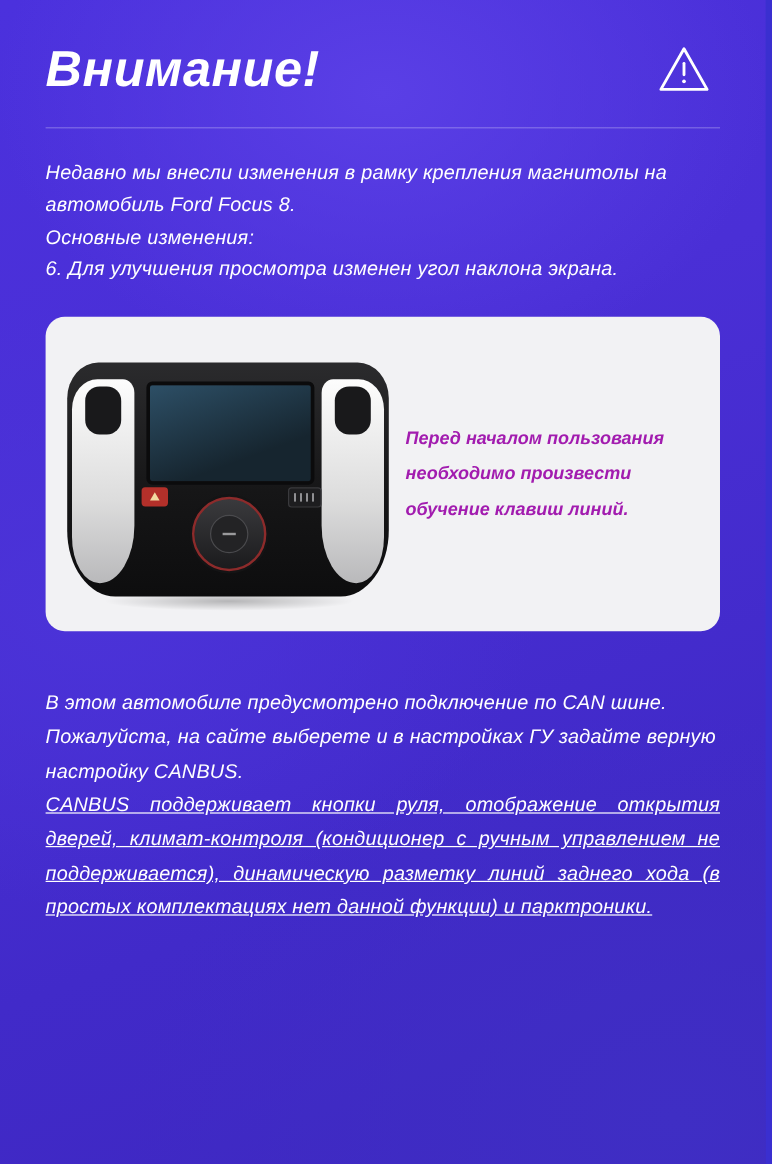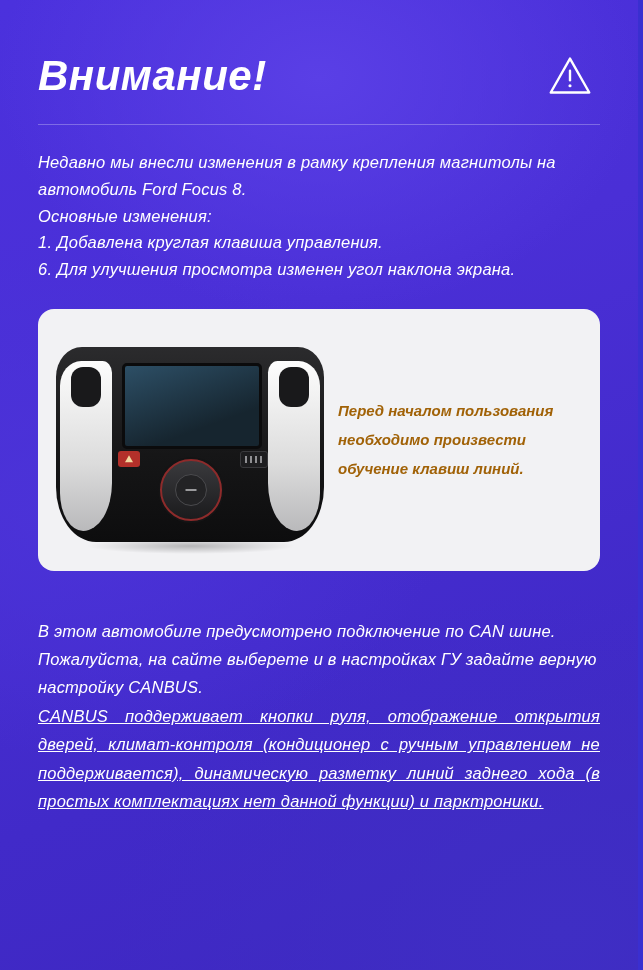--- a/index.html
+++ b/index.html
@@ -16,21 +16,21 @@
   .page {
     position: relative;
     width: 638px;
     height: 970px;
     background:
       radial-gradient(ellipse 520px 380px at 50% 8%, #5a3fe6 0%, rgba(90,63,230,0) 62%),
       radial-gradient(ellipse 620px 420px at 12% 52%, #4b33d8 0%, rgba(75,51,216,0) 60%),
       radial-gradient(ellipse 700px 520px at 88% 96%, #3f2ec4 0%, rgba(63,46,196,0) 65%),
       linear-gradient(160deg, #4b31dd 0%, #4a2fd6 35%, #412ac9 70%, #3d27bf 100%);
     box-sizing: border-box;
-    padding: 18px 38px;
+    padding: 0 38px;
   }
 
   
   .header {
     display: flex;
     align-items: center;
     justify-content: space-between;
     padding-top: 36px;
     padding-bottom: 22px;
   }
@@ -77,21 +77,21 @@
     overflow: hidden;
     position: relative;
   }
   .card-photo {
     width: 300px;
     height: 262px;
     position: relative;
     flex: none;
   }
   .card-note {
-    color: #a16207;
+    color: #a21caf;
     font-size: 15px;
     font-weight: bold;
     line-height: 1.95;
     padding-right: 22px;
     font-style: italic;
   }
   .card-note div { white-space: nowrap; }
 
   
   .unit {
@@ -239,21 +239,20 @@
       <rect x="22.7" y="17" width="2.6" height="13" rx="1.3" fill="#ffffff"></rect>
       <circle cx="24" cy="34.6" r="1.7" fill="#ffffff"></circle>
     </svg>
   </div>
 
   <div class="divider"></div>
 
   <div class="intro">
     <p>Недавно мы внесли изменения в рамку  крепления магнитолы на автомобиль Ford Focus 8.</p>
     <p>Основные изменения:</p>
-    <p>1. Добавлена круглая клавиша управления.</p>
     <p>6. Для улучшения просмотра изменен угол наклона экрана.</p>
   </div>
 
   <div class="card">
     <div class="card-photo">
       <div class="unit">
         <div class="unit-body"></div>
         <div class="unit-white-l"></div>
         <div class="unit-white-r"></div>
         <div class="unit-vent-l"></div>

